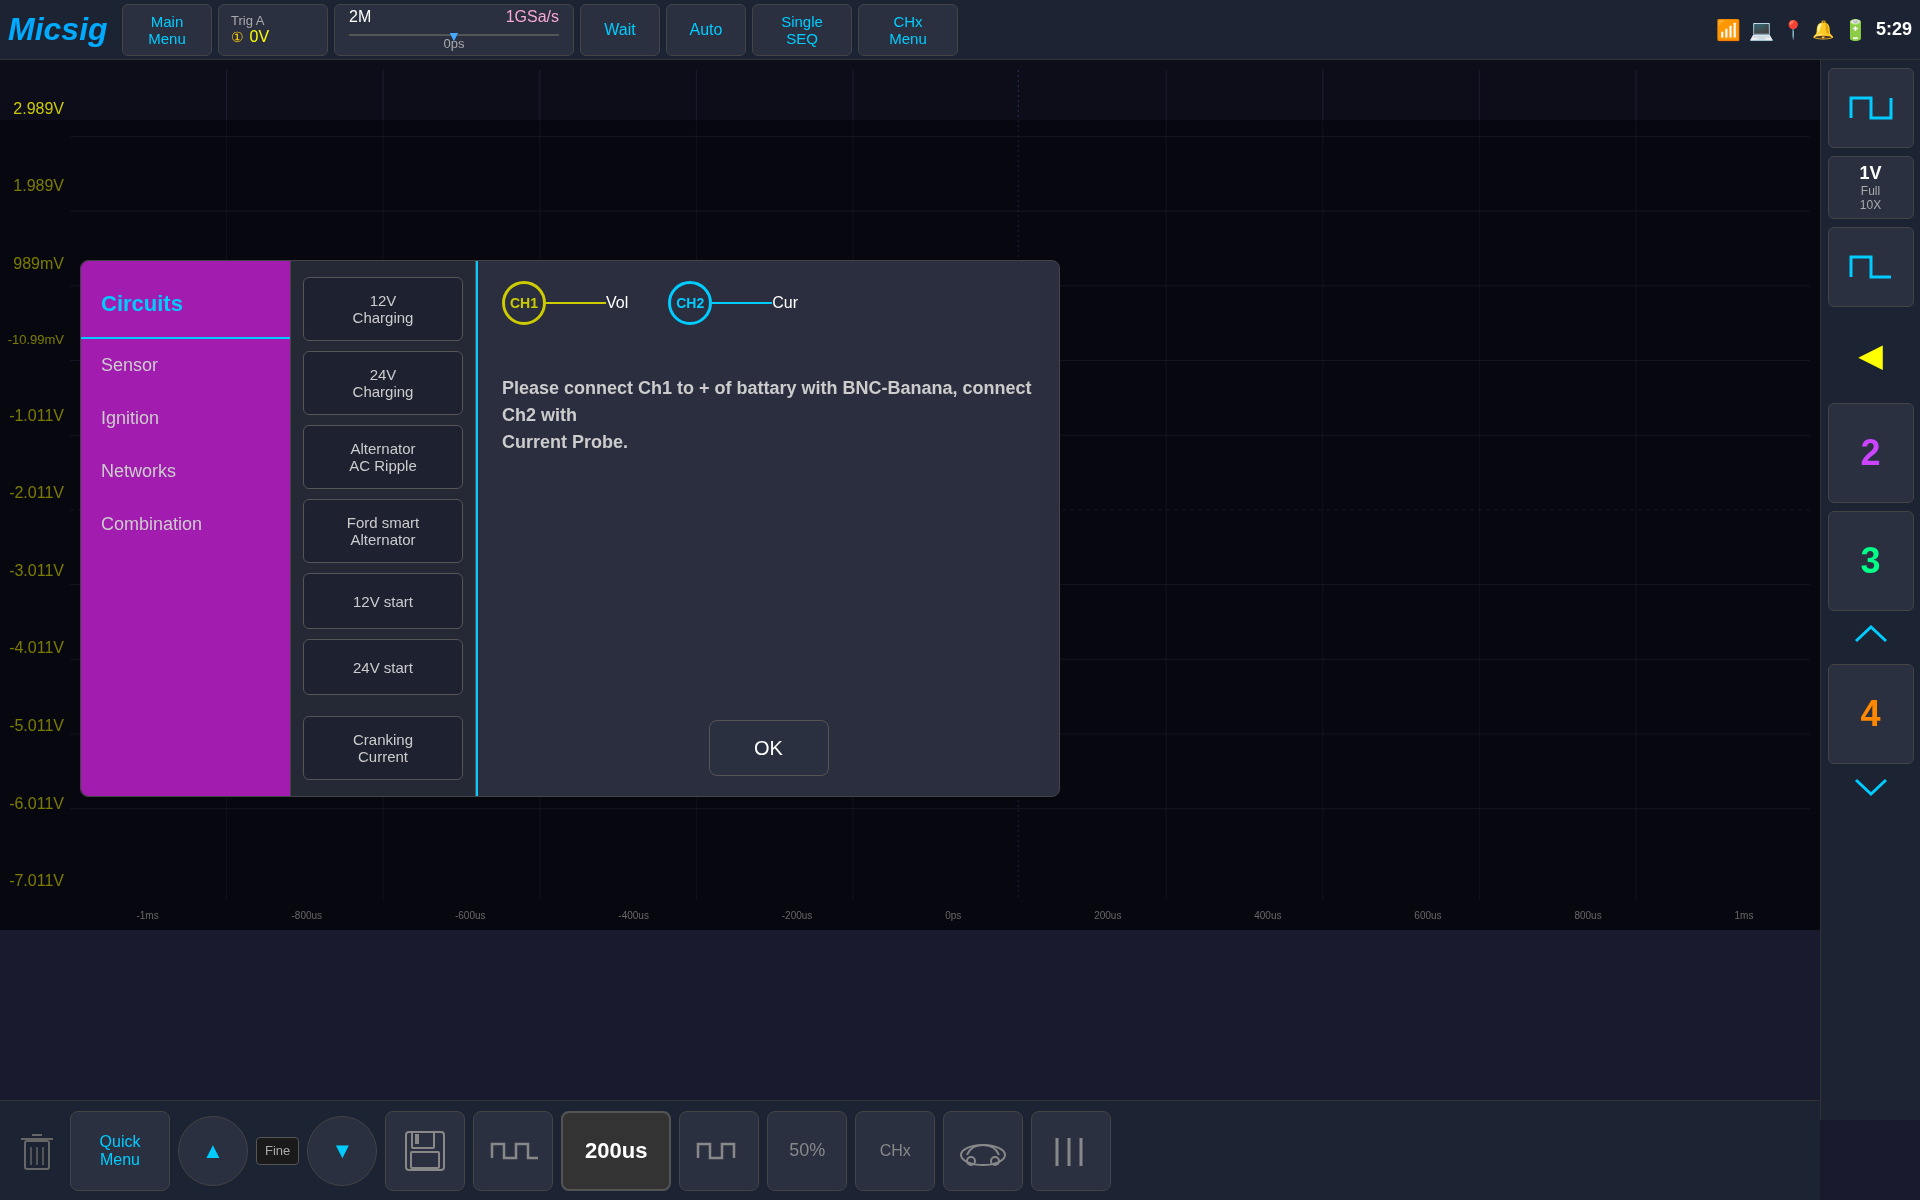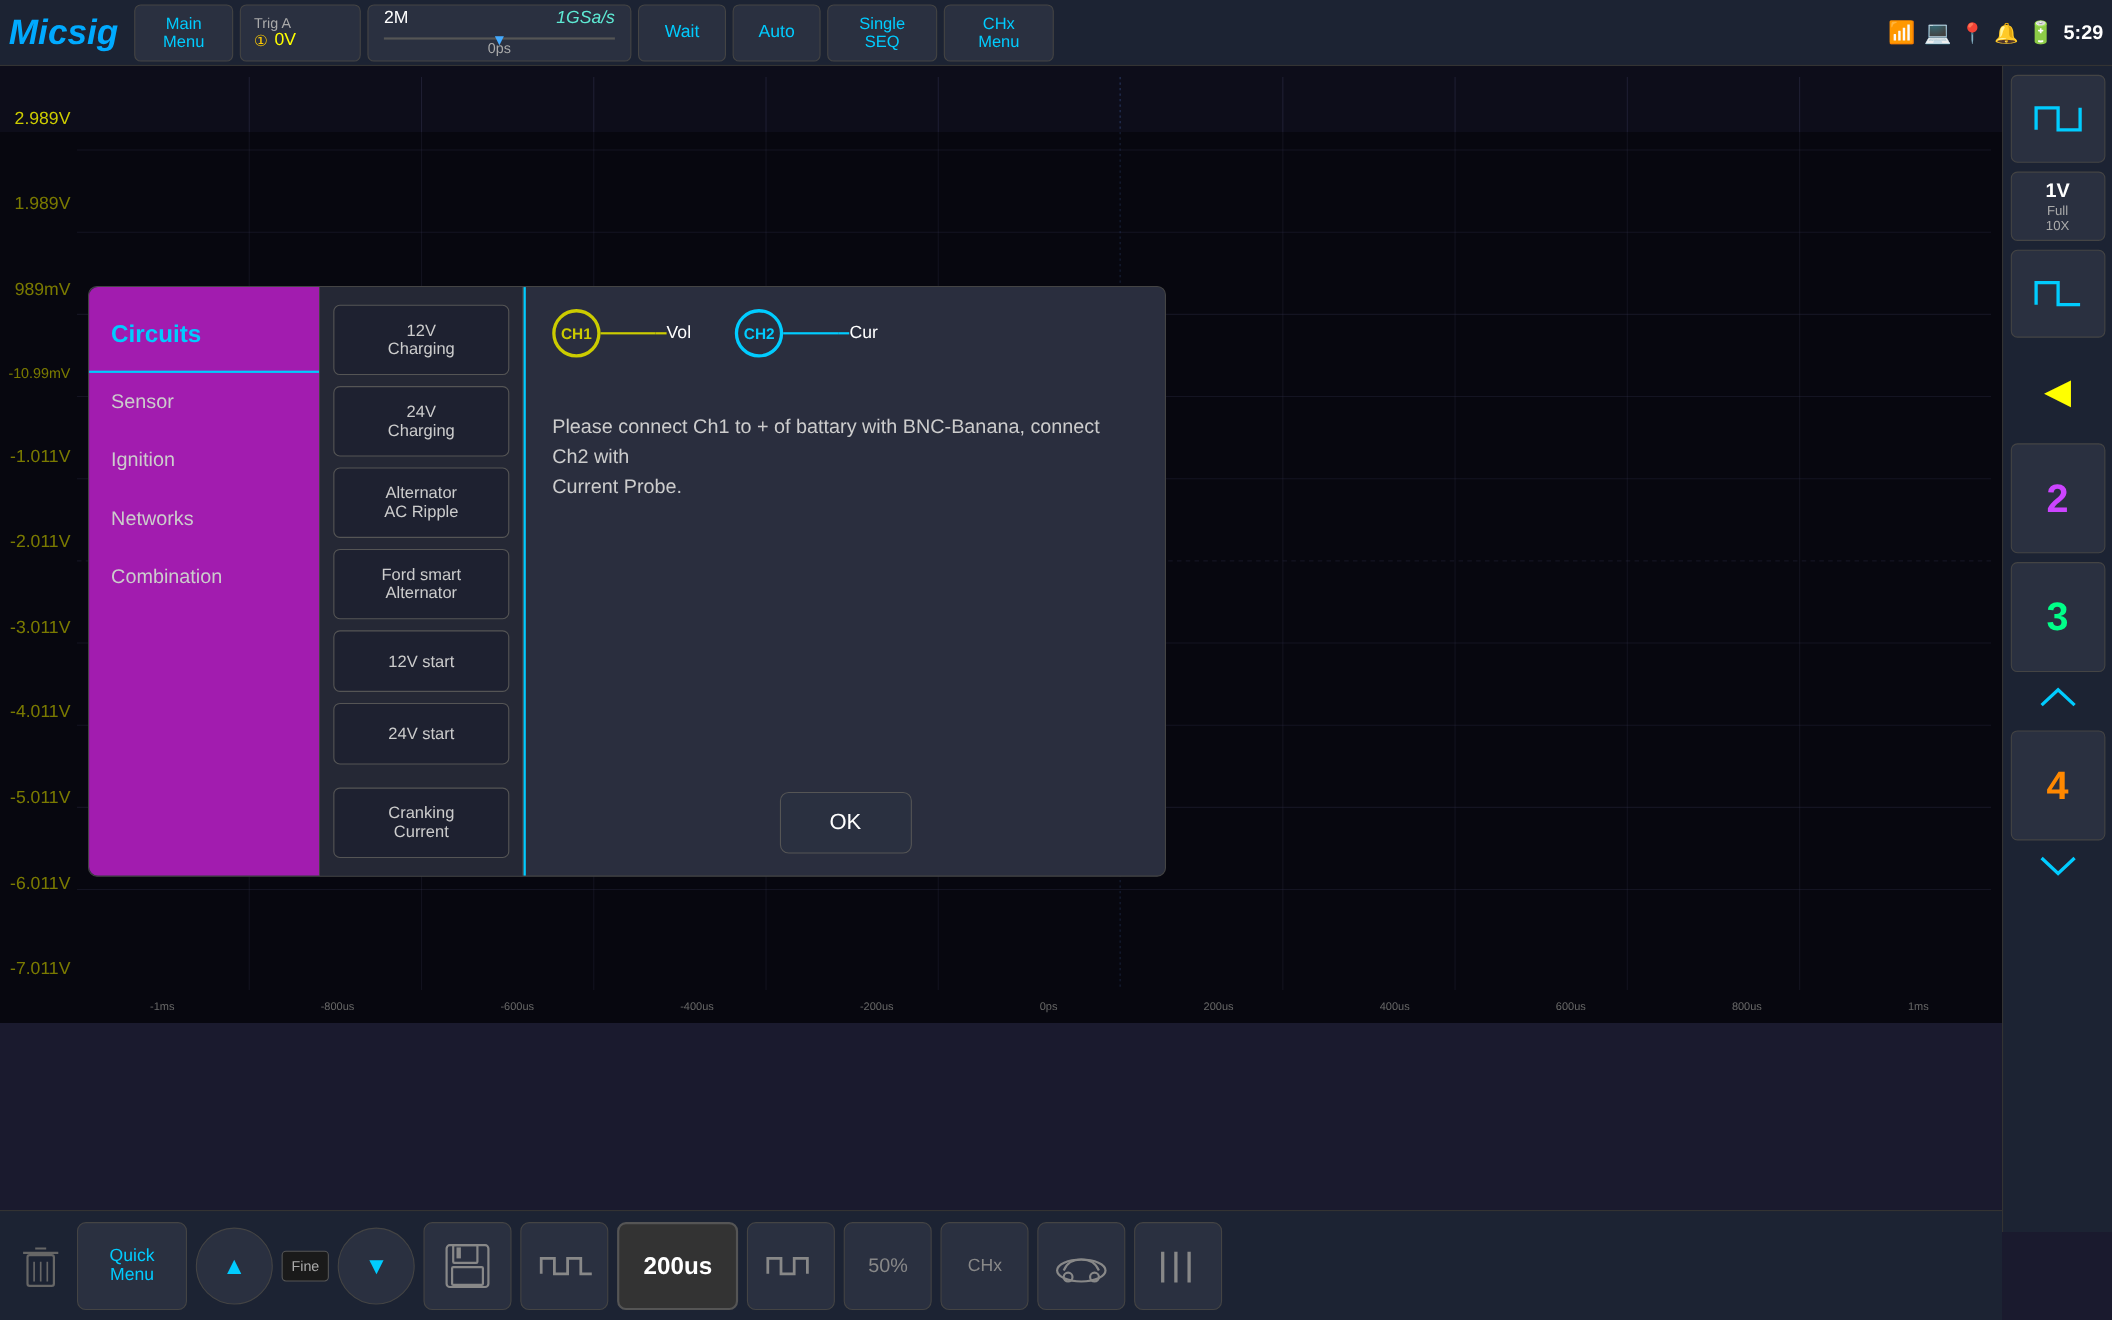--- a/index.html
+++ b/index.html
@@ -72,21 +72,21 @@
       border-radius: 6px;
       padding: 4px 14px;
       height: 52px;
       display: flex;
       flex-direction: column;
       justify-content: center;
       min-width: 240px;
     }
     .time-top { display: flex; align-items: center; gap: 8px; }
     .time-val { color: #fff; font-size: 16px; }
-    .time-rate { color: #5eead4; font-size: 16px; margin-left: auto; font-style: italic; }
+    .time-rate { color: #f9a8d4; font-size: 16px; margin-left: auto; }
     .time-bar { position: relative; height: 14px; margin-top: 2px; }
     .time-bar-line { width: 100%; height: 2px; background: #555; margin-top: 6px; }
     .time-bar-marker { position: absolute; top: 0; left: 50%; transform: translateX(-50%); color: #4af; font-size: 14px; }
     .time-ps { color: #aaa; font-size: 13px; text-align: center; }
 
     .spacer { flex: 1; }
 
     .status-icons { display: flex; align-items: center; gap: 8px; color: #fff; font-size: 14px; }
     .time-display { color: #fff; font-size: 18px; font-weight: bold; }
 
@@ -408,20 +408,21 @@
     .ch2-line { background: #00ccff; }
 
     .ch-label { color: #fff; font-size: 16px; }
 
     .modal-instruction {
       color: #ccc;
       font-size: 18px;
       line-height: 1.5;
       margin-top: 20px;
       flex: 1;
+      font-weight: bold;
     }
 
     .modal-ok-area {
       display: flex;
       justify-content: center;
       margin-top: 30px;
     }
 
     .ok-btn {
       background: #2a3040;

